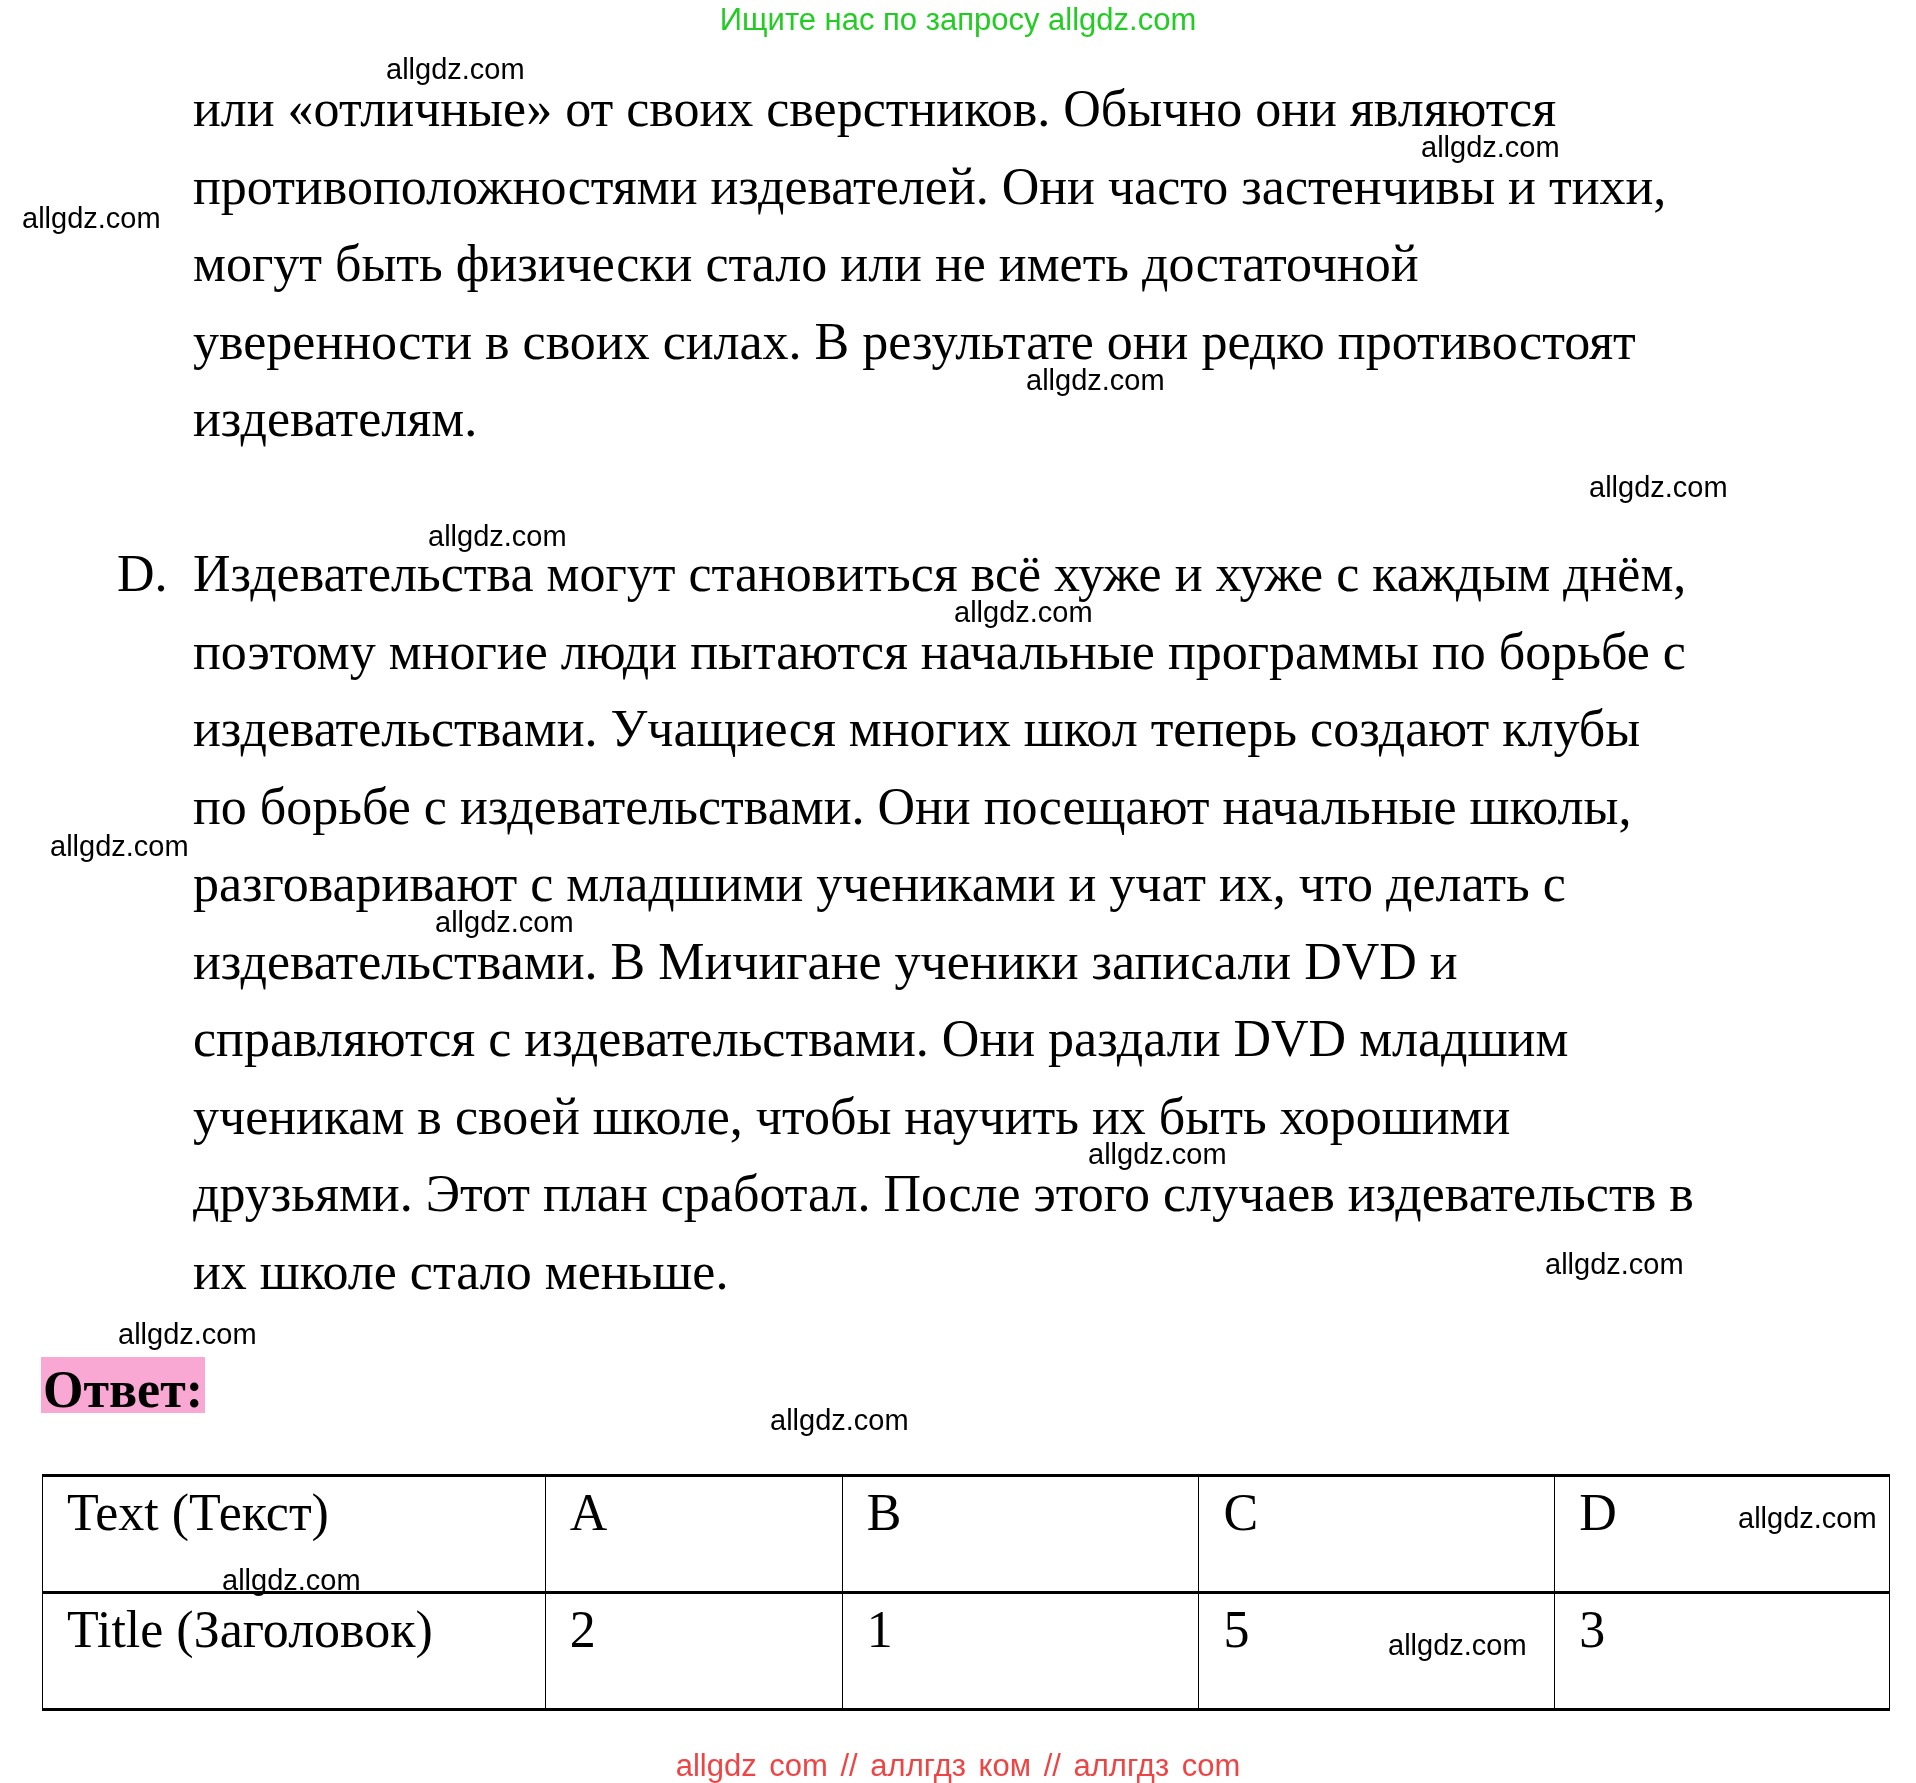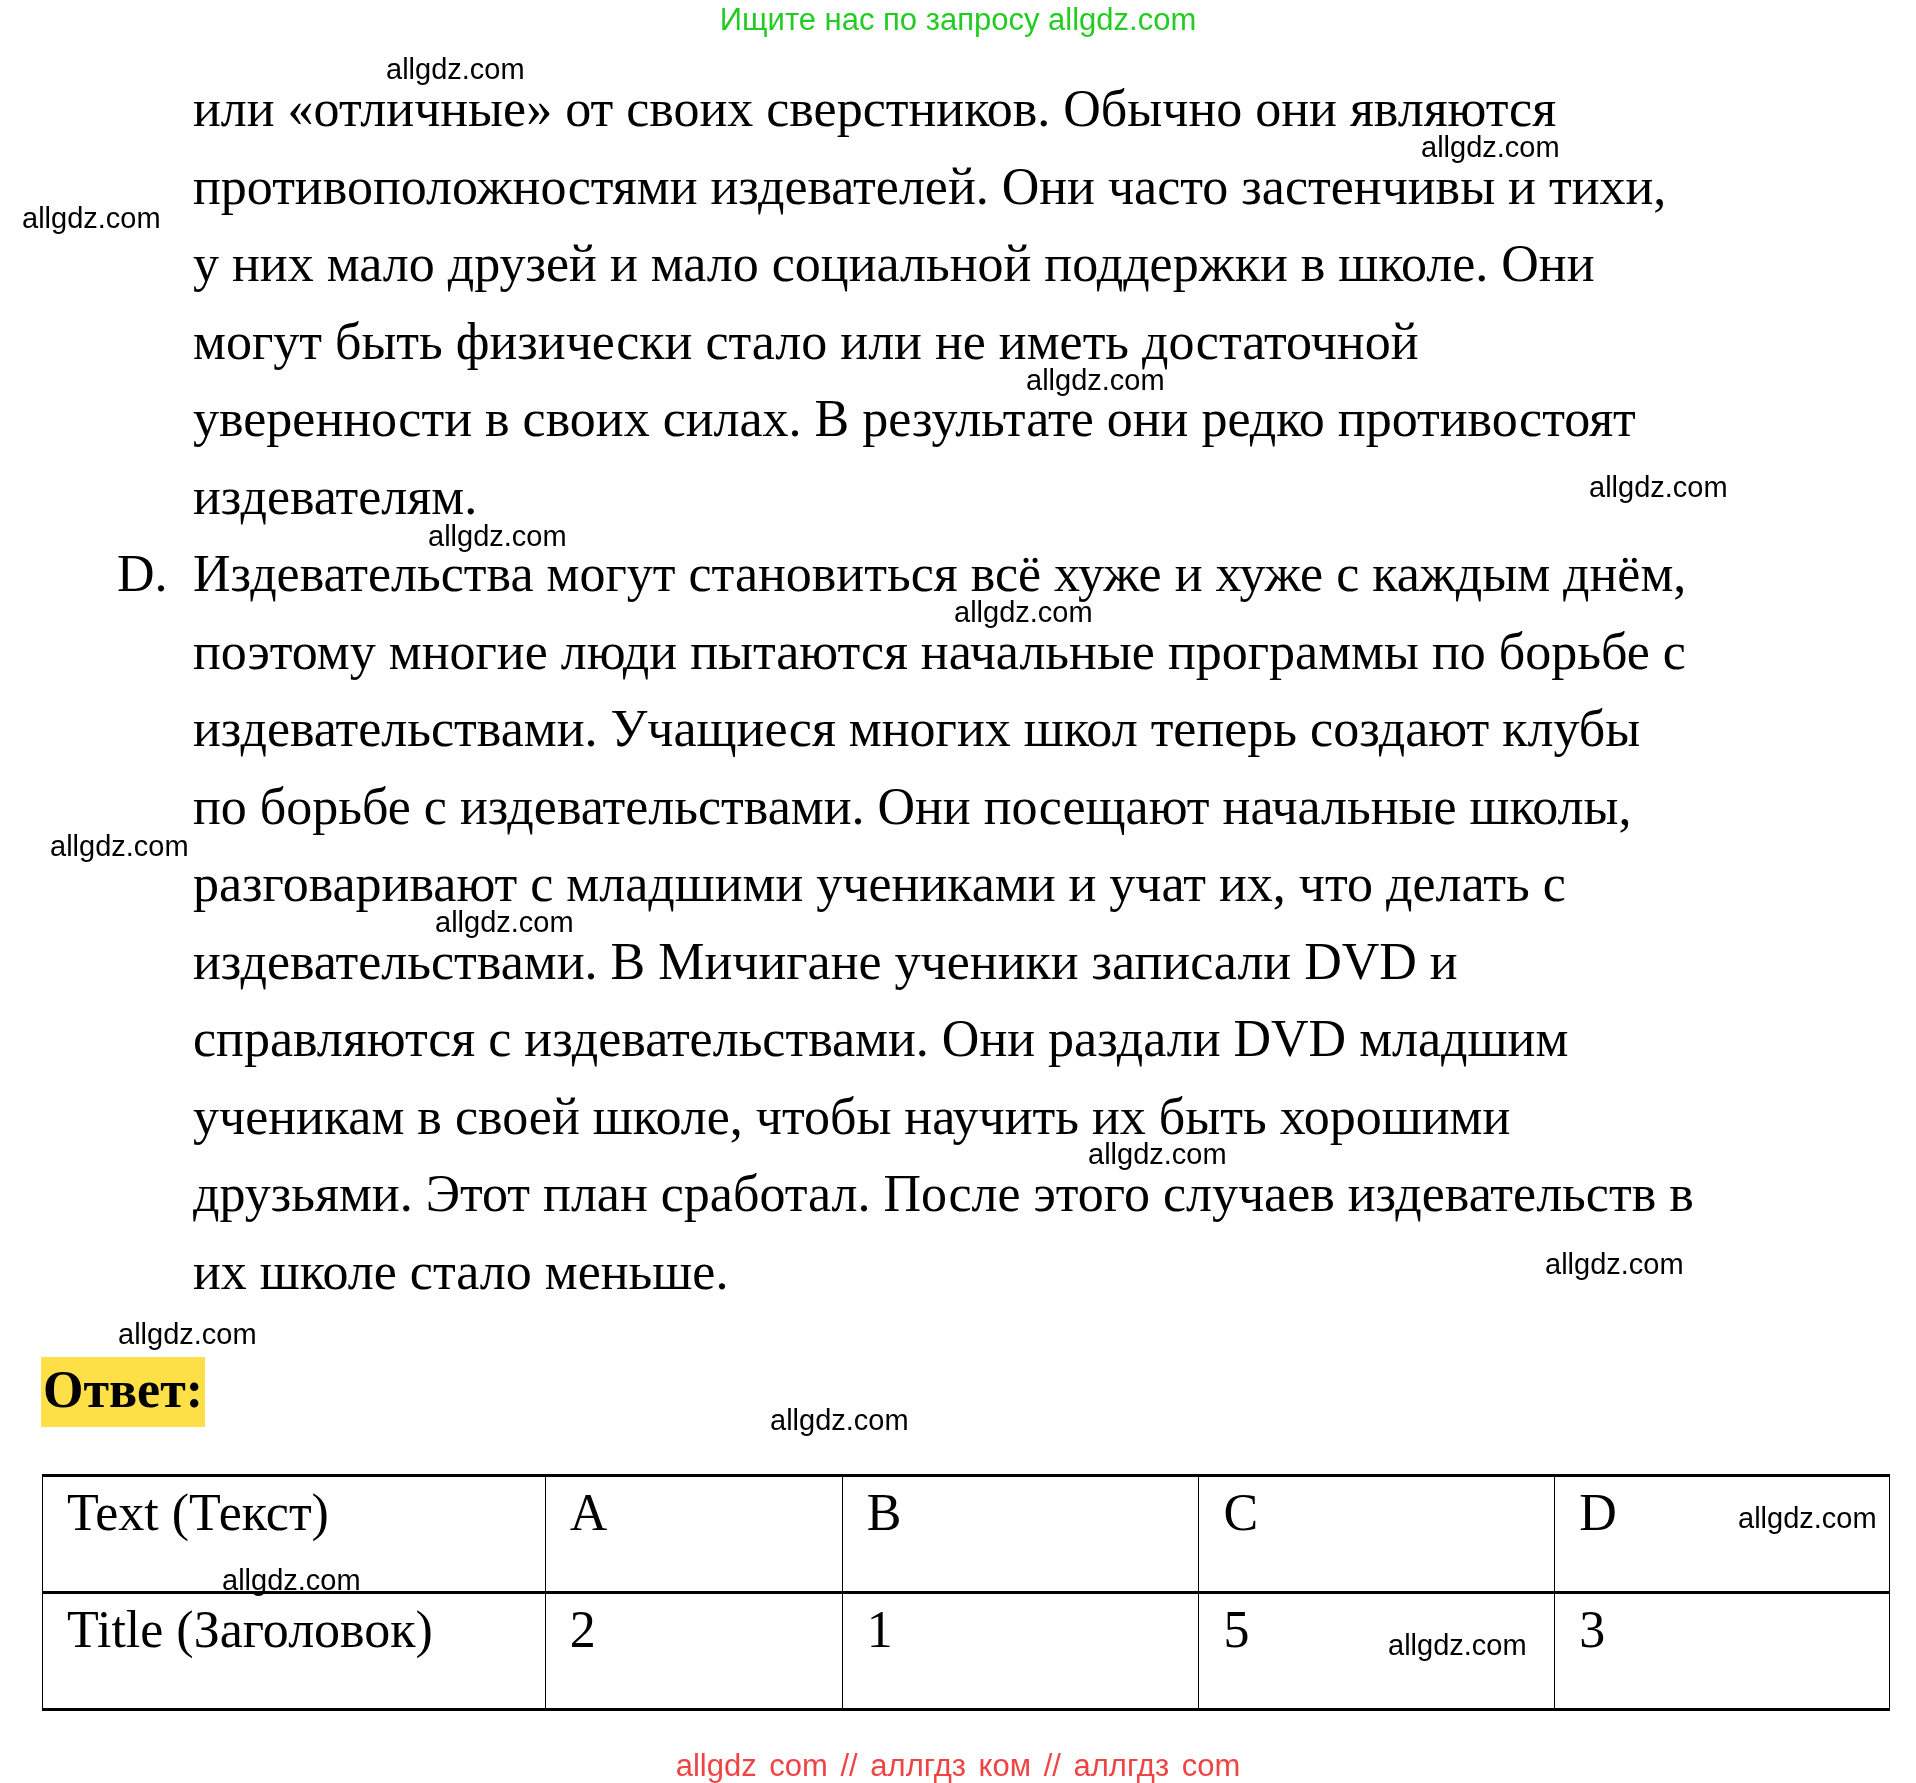--- a/index.html
+++ b/index.html
@@ -4,22 +4,22 @@
 <style>
   html, body { margin:0; padding:0; background:#ffffff; }
   body { width:1916px; height:1783px; position:relative; overflow:hidden;
          font-family:"Liberation Serif", serif; color:#000; }
   .hdr { position:absolute; top:2px; left:0; width:1916px; text-align:center;
          font-family:"Liberation Sans", sans-serif; font-size:31px; color:#22cc22; }
   .wm { position:absolute; font-family:"Liberation Sans", sans-serif; font-size:29px; color:#000; white-space:nowrap; }
   .para { position:absolute; left:193px; width:1720px; font-size:52px; line-height:77.5px; white-space:nowrap; }
   .line { display:block; height:77.5px; }
   .marker { position:absolute; left:117px; font-size:52px; line-height:77.5px; }
-  .answer { position:absolute; left:41px; top:1357px; height:70px; padding:0 2px;
-            background:#fde047; font-weight:bold; font-size:52px; line-height:66px; }
+  .answer { position:absolute; left:41px; top:1357px; height:56px; padding:0 2px;
+            background:#f9a8d4; font-weight:bold; font-size:52px; line-height:66px; }
   table { position:absolute; left:42px; top:1474px; width:1848px; border-collapse:collapse; }
   td { border:1.5px solid #000; vertical-align:top; font-size:52px; height:117px;
        padding:6px 24px; box-sizing:border-box; }
   tr:first-child td { border-top:3px solid #000;margin-left:25px; }
   tr:last-child td { border-bottom:3px solid #000; }
   tr:first-child td { border-bottom:3px solid #000; }
   .ftr { position:absolute; top:1748px; left:0; width:1916px; text-align:center;
          font-family:"Liberation Sans", sans-serif; font-size:31px; color:#ef4444; word-spacing:4px; }
 </style>
 </head>
@@ -37,21 +37,20 @@
 <div class="wm" style="left:50px;top:830px">allgdz.com</div>
 <div class="wm" style="left:435px;top:906px">allgdz.com</div>
 <div class="wm" style="left:1088px;top:1138px">allgdz.com</div>
 <div class="wm" style="left:1545px;top:1248px">allgdz.com</div>
 <div class="wm" style="left:118px;top:1318px">allgdz.com</div>
 <div class="wm" style="left:770px;top:1404px">allgdz.com</div>
 
 <div class="para" style="top:70px">
   <span class="line">или «отличные» от своих сверстников. Обычно они являются</span>
   <span class="line">противоположностями издевателей. Они часто застенчивы и тихи,</span>
-  <span class="line">у них мало друзей и мало социальной поддержки в школе. Они</span>
   <span class="line">могут быть физически стало или не иметь достаточной</span>
   <span class="line">уверенности в своих силах. В результате они редко противостоят</span>
   <span class="line">издевателям.</span>
 </div>
 
 <div class="marker" style="top:535px">D.</div>
 <div class="para" style="top:535px">
   <span class="line">Издевательства могут становиться всё хуже и хуже с каждым днём,</span>
   <span class="line">поэтому многие люди пытаются начальные программы по борьбе с</span>
   <span class="line">издевательствами. Учащиеся многих школ теперь создают клубы</span>

